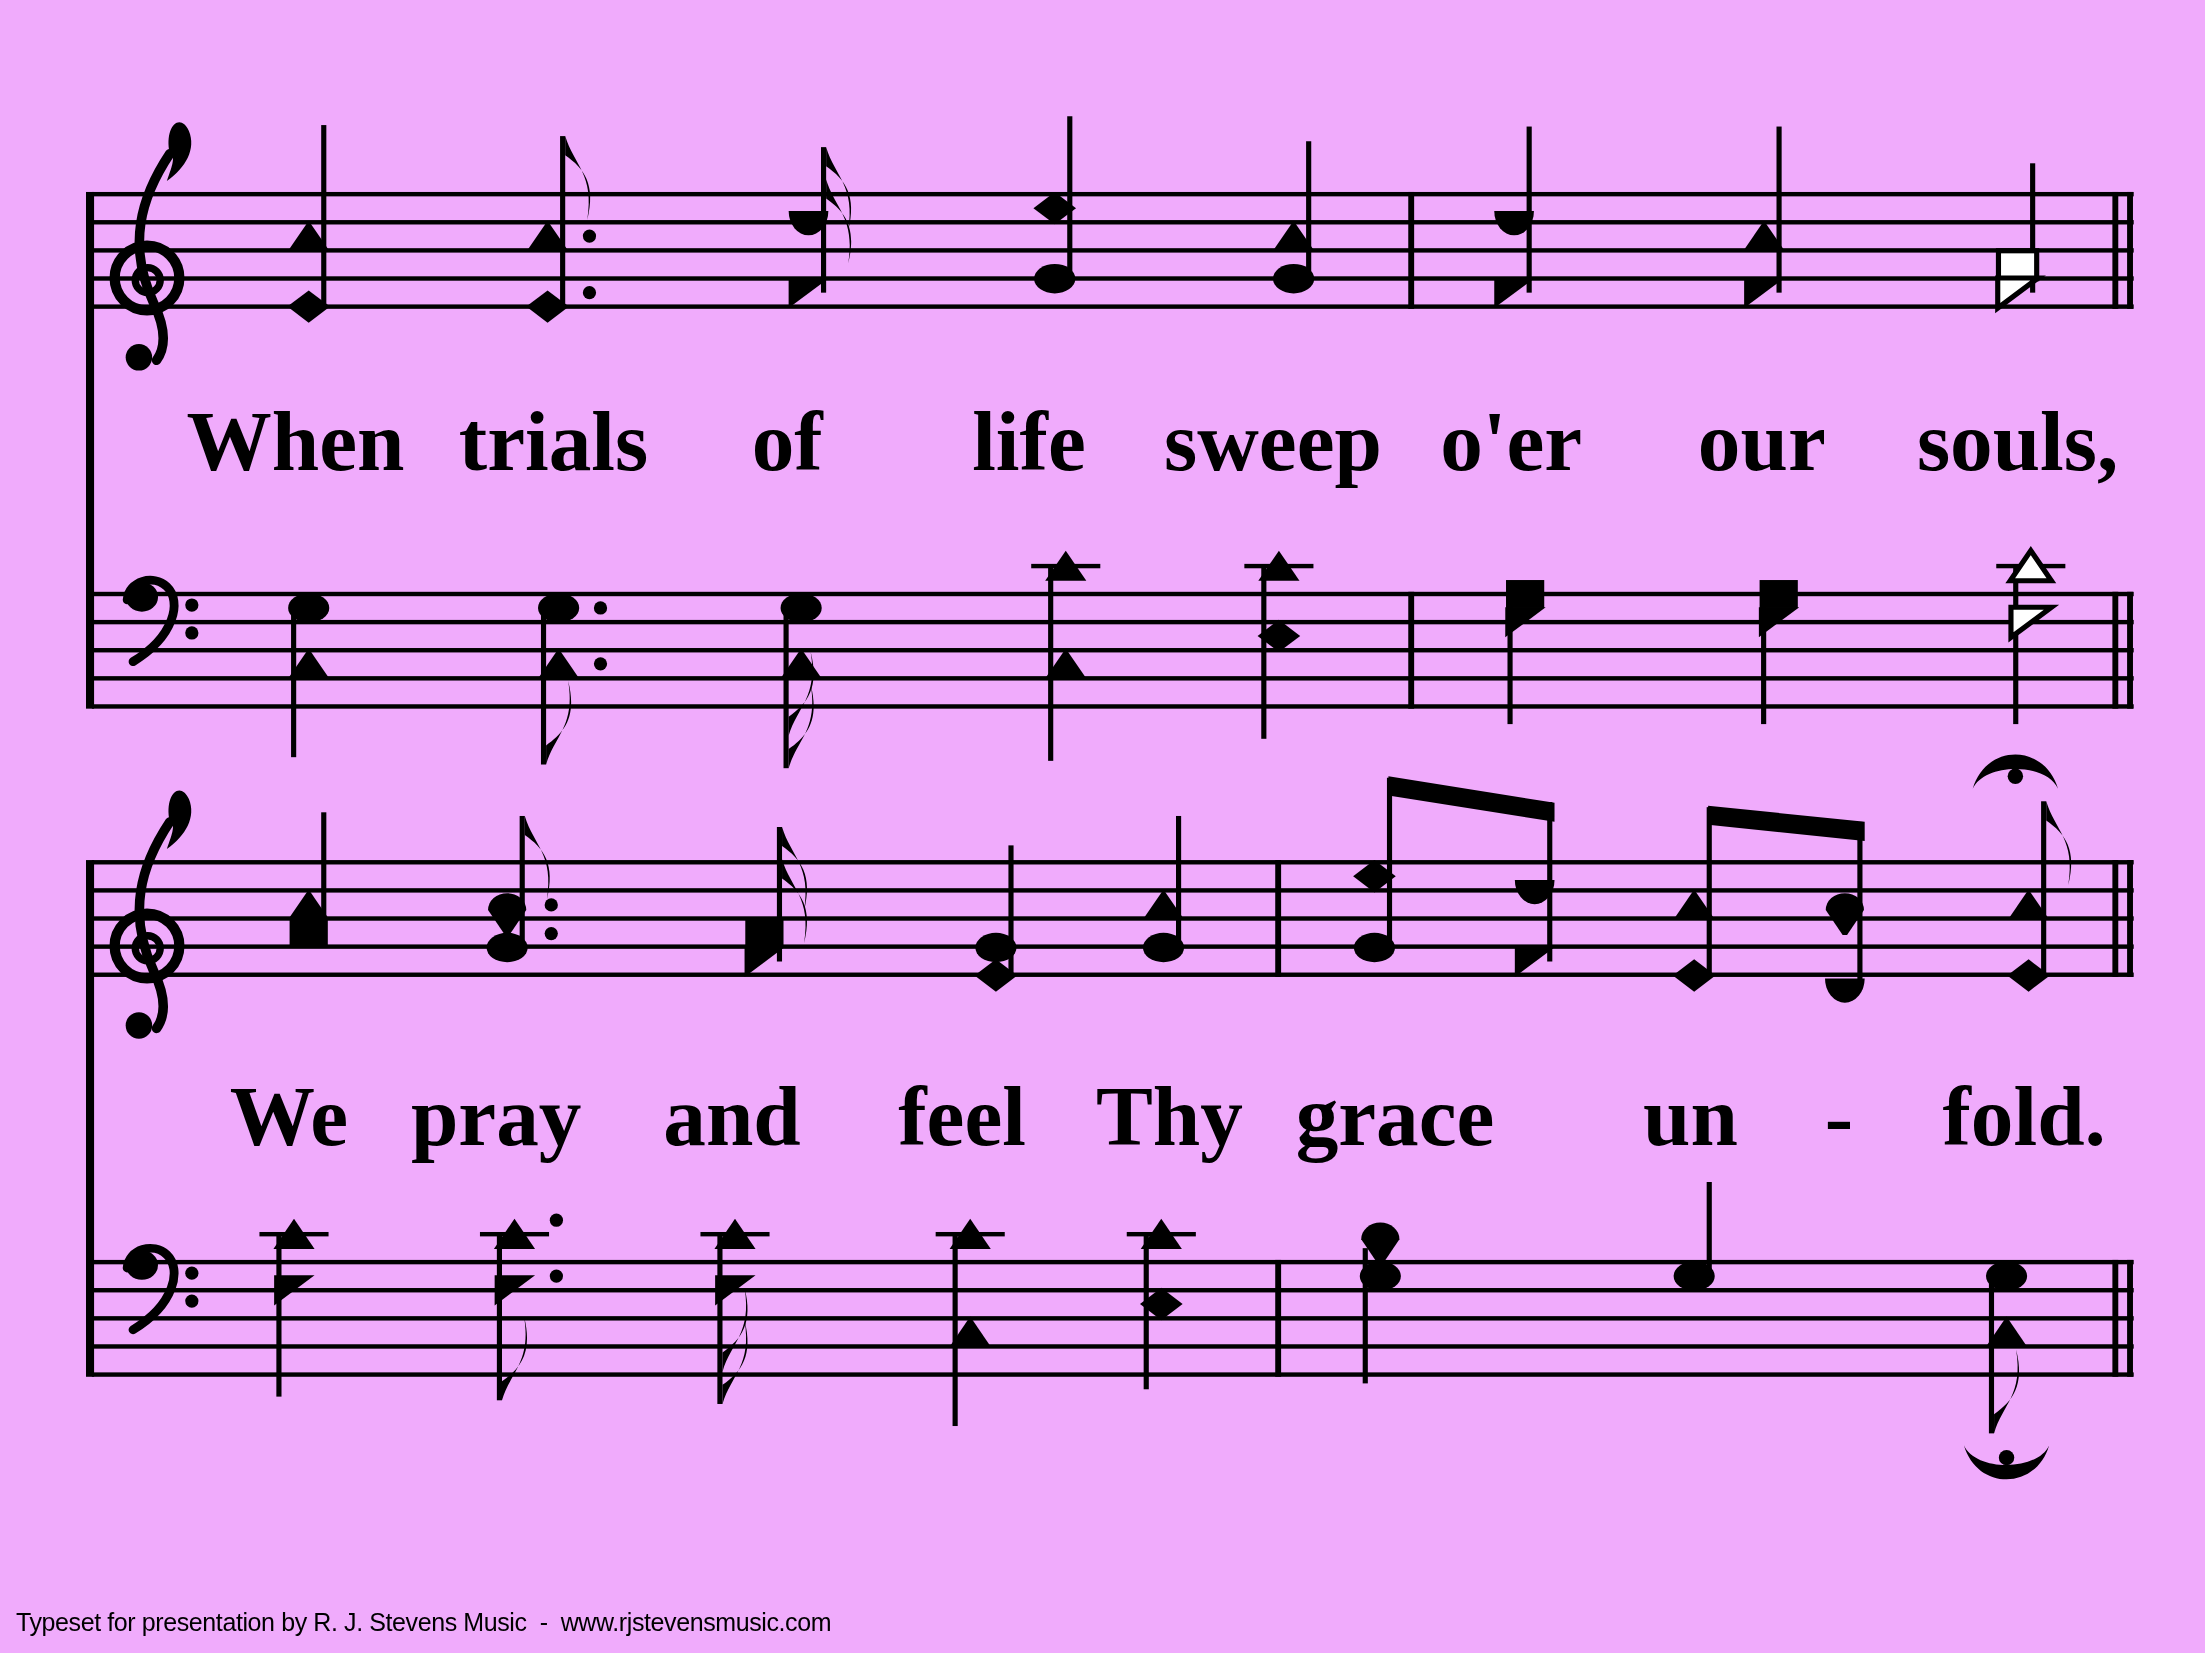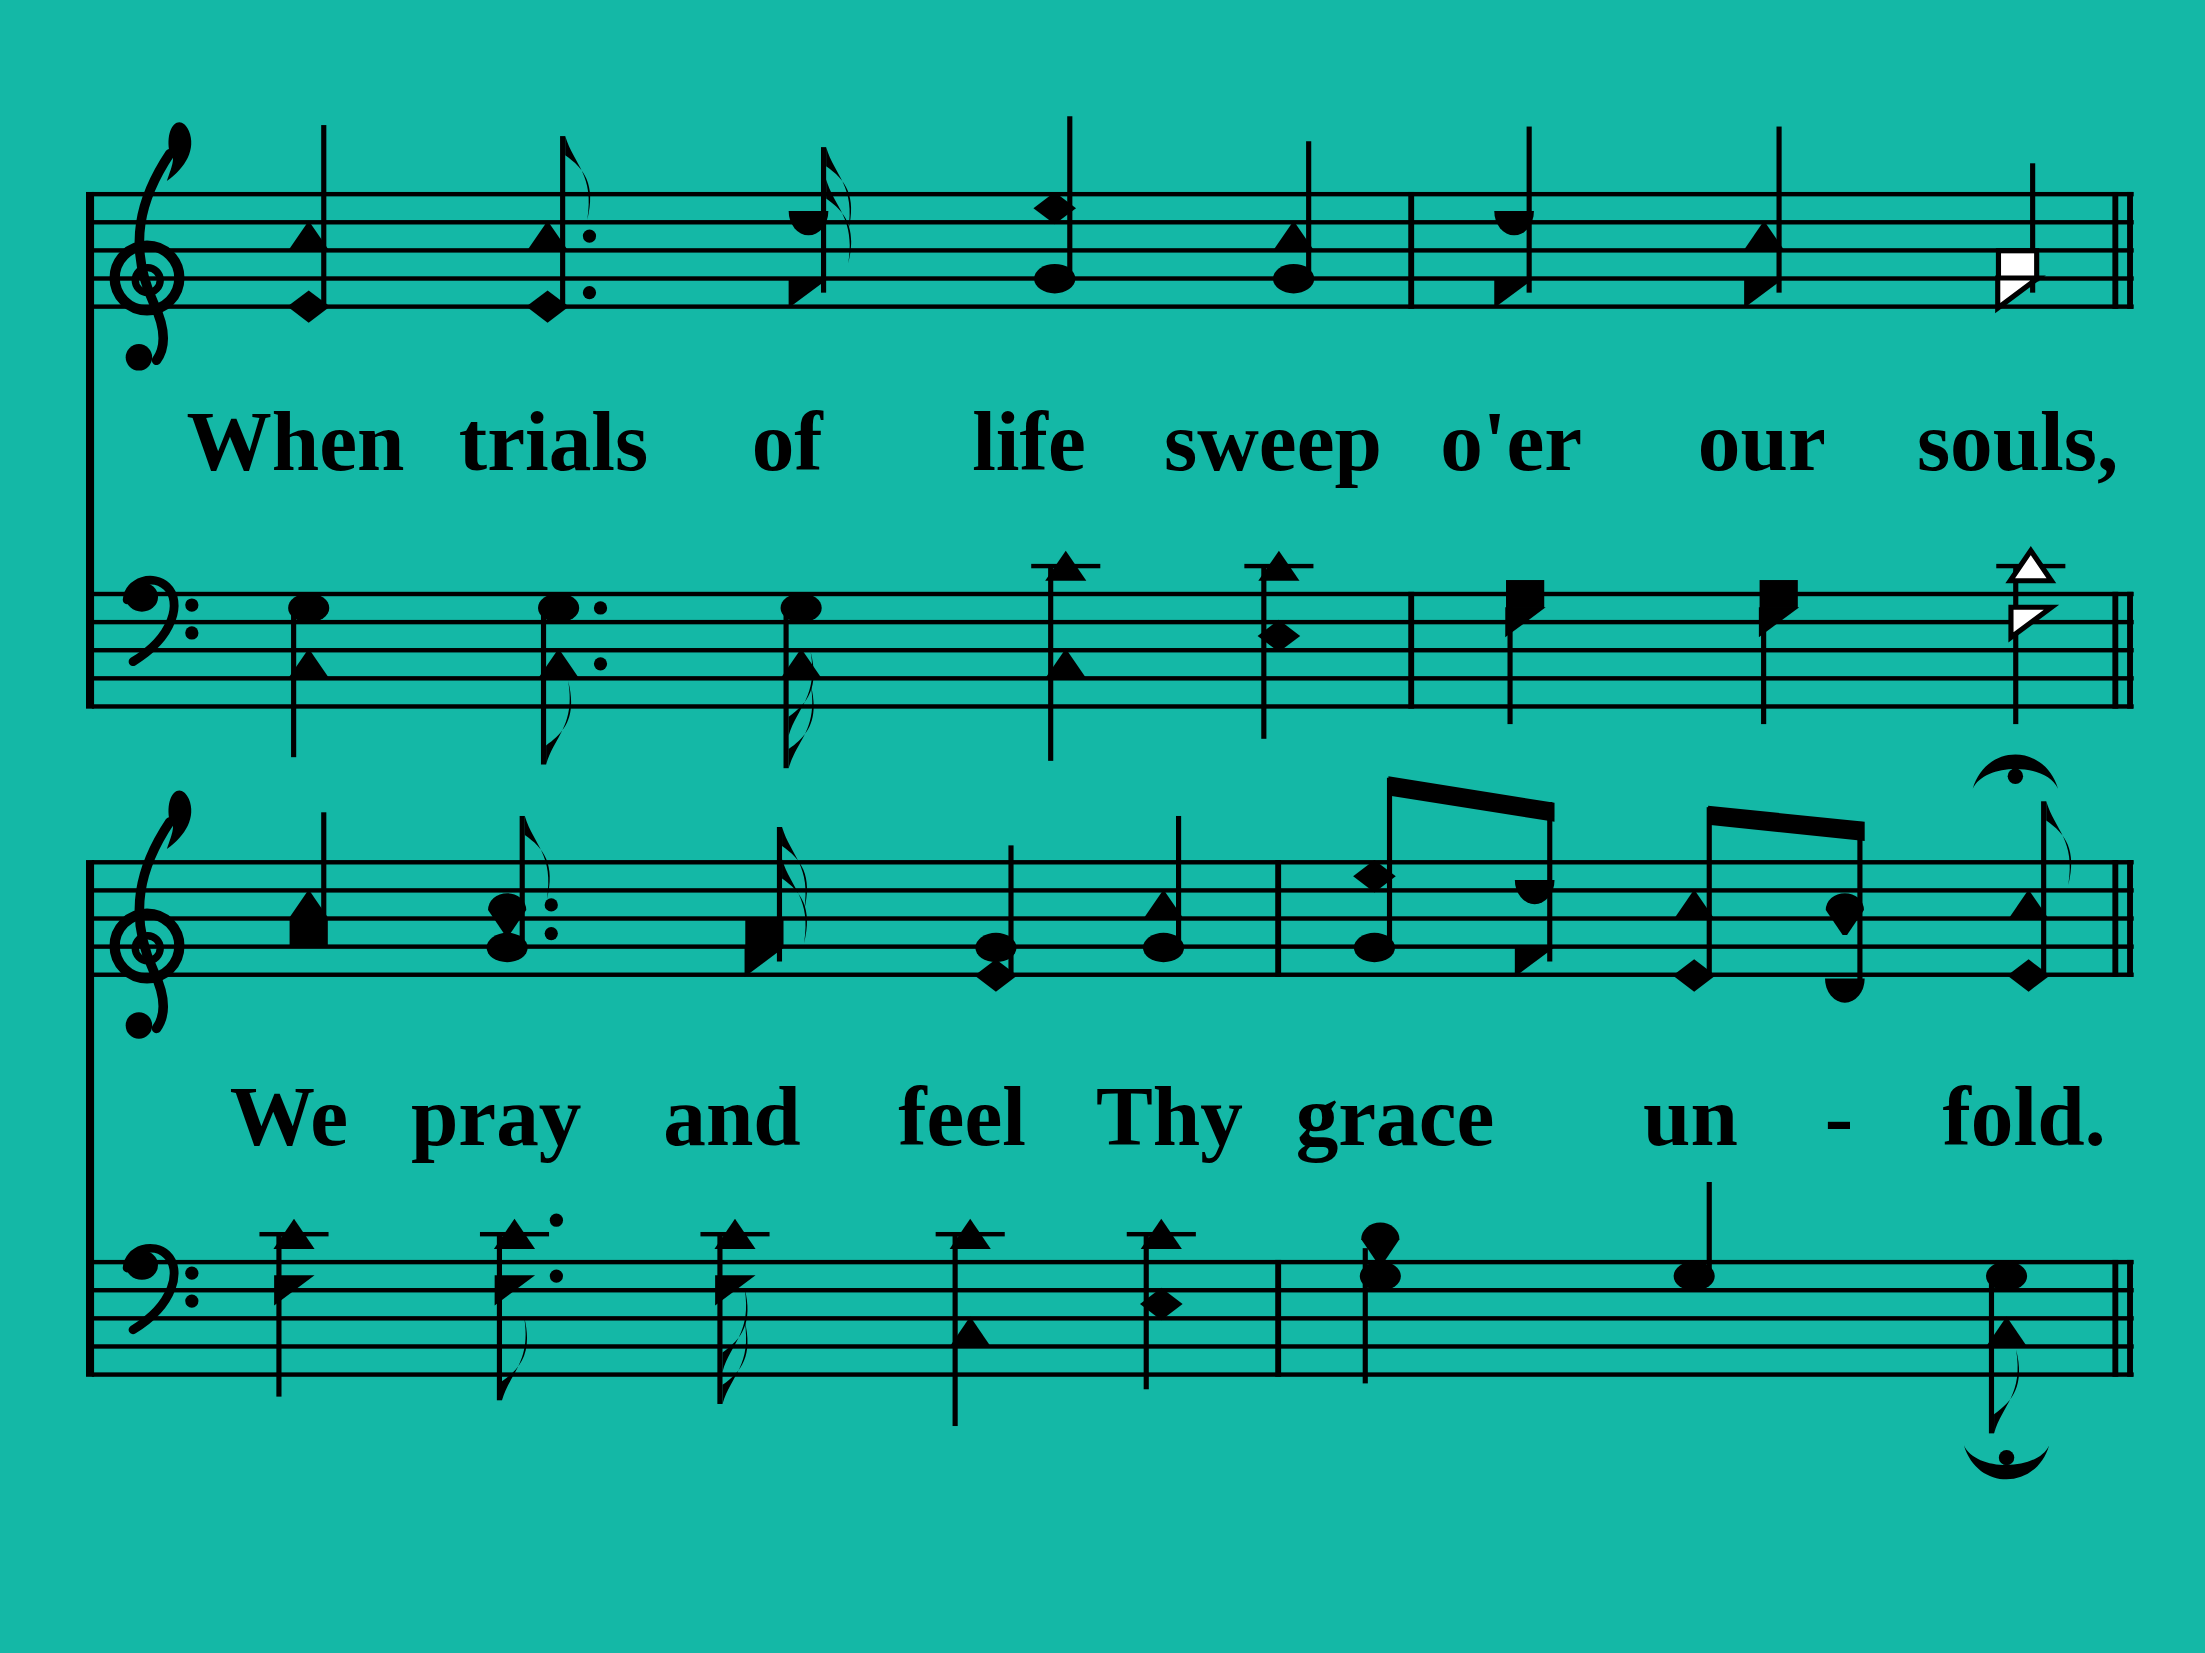--- a/index.html
+++ b/index.html
@@ -1,16 +1,16 @@
 <!DOCTYPE html>
 <html style="font-size:11.8px"><head>
 <meta charset="utf-8">
 <style>
   html,body{margin:0;padding:0;background:#fff;}
-  #page{position:relative;width:2205px;height:1654px;background:#14b8a6;overflow:hidden;
+  #page{position:relative;width:2205px;height:1654px;background:#f0abfc;overflow:hidden;
         font-family:"Liberation Serif", serif;}
   #score{position:absolute;left:0;top:0;}
   #footer-credit{position:absolute;left:16px;top:1608px;width:1176px;height:32px;
         font-family:"Liberation Sans", sans-serif;font-size:25px;letter-spacing:-0.4px;
         color:#000;white-space:pre;}
   .lyric-text{font-family:"Liberation Serif", serif;font-weight:700;}
 </style>
 </head>
 <body>
 
@@ -412,14 +412,15 @@
         <text x="675" y="1558" text-anchor="middle" font-size="116" fill="#000000" class="lyric-text">pray</text>
         <text x="996" y="1558" text-anchor="middle" font-size="116" fill="#000000" class="lyric-text">and</text>
         <text x="1309" y="1558" text-anchor="middle" font-size="116" fill="#000000" class="lyric-text">feel</text>
         <text x="1591" y="1558" text-anchor="middle" font-size="116" fill="#000000" class="lyric-text">Thy</text>
         <text x="1898" y="1558" text-anchor="middle" font-size="116" fill="#000000" class="lyric-text">grace</text>
         <text x="2300" y="1558" text-anchor="middle" font-size="116" fill="#000000" class="lyric-text">un</text>
         <text x="2502" y="1558" text-anchor="middle" font-size="116" fill="#000000" class="lyric-text">-</text>
         <text x="2754" y="1558" text-anchor="middle" font-size="116" fill="#000000" class="lyric-text">fold.</text>
       </g>
     </svg>
+  <div id="footer-credit">Typeset for presentation by R. J. Stevens Music  -  www.rjstevensmusic.com</div>
 </div>
 
 
 </body></html>

